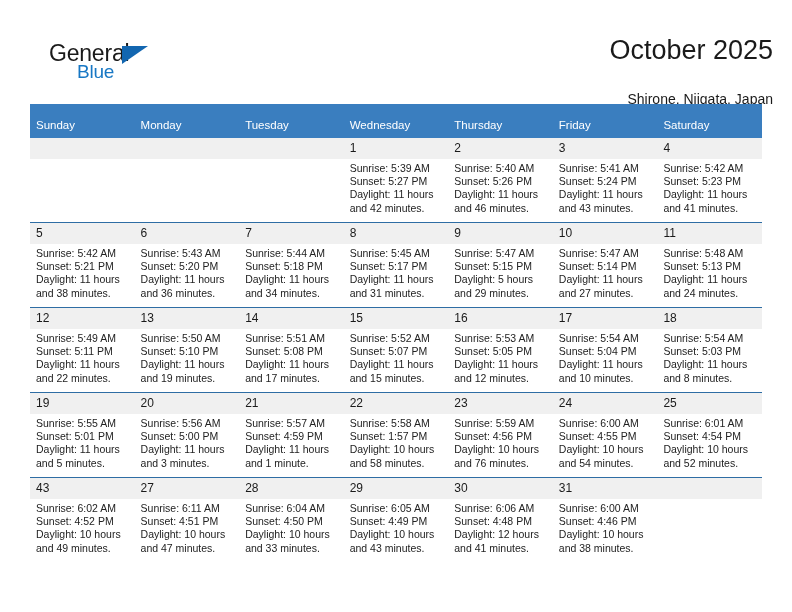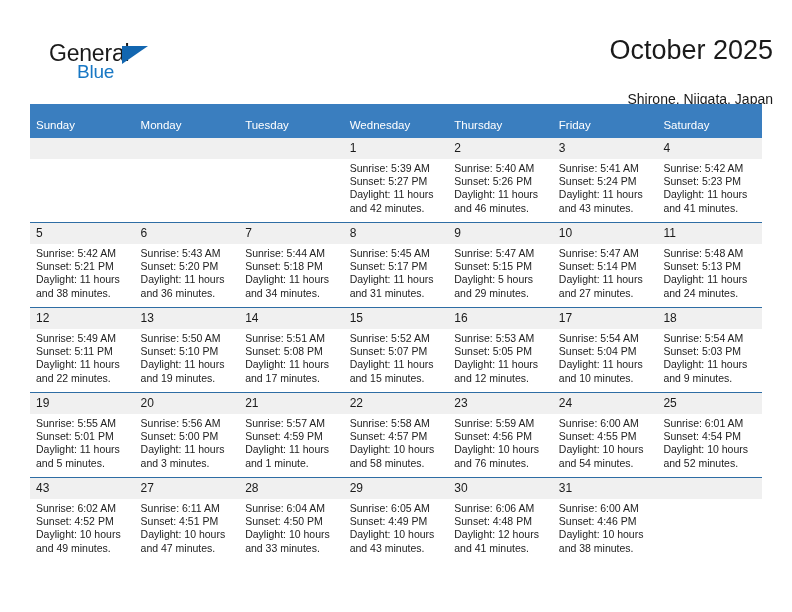--- a/index.html
+++ b/index.html
@@ -319,21 +319,21 @@
               <div>Sunrise: 5:54 AM</div>
               <div>Sunset: 5:04 PM</div>
               <div class="wrap">Daylight: 11 hours and 10 minutes.</div>
             </div>
           </td>
           <td>
             <span class="daynum">18</span>
             <div class="details">
               <div>Sunrise: 5:54 AM</div>
               <div>Sunset: 5:03 PM</div>
-              <div class="wrap">Daylight: 11 hours and 9 minutes.</div>
+              <div class="wrap">Daylight: 11 hours and 8 minutes.</div>
             </div>
           </td>
         </tr>
         <tr class="week">
           <td>
             <span class="daynum">19</span>
             <div class="details">
               <div>Sunrise: 5:55 AM</div>
               <div>Sunset: 5:01 PM</div>
               <div class="wrap">Daylight: 11 hours and 5 minutes.</div>
@@ -352,21 +352,21 @@
             <div class="details">
               <div>Sunrise: 5:57 AM</div>
               <div>Sunset: 4:59 PM</div>
               <div class="wrap">Daylight: 11 hours and 1 minute.</div>
             </div>
           </td>
           <td>
             <span class="daynum">22</span>
             <div class="details">
               <div>Sunrise: 5:58 AM</div>
-              <div>Sunset: 4:57 PM</div>
+              <div>Sunset: 1:57 PM</div>
               <div class="wrap">Daylight: 10 hours and 58 minutes.</div>
             </div>
           </td>
           <td>
             <span class="daynum">23</span>
             <div class="details">
               <div>Sunrise: 5:59 AM</div>
               <div>Sunset: 4:56 PM</div>
               <div class="wrap">Daylight: 10 hours and 76 minutes.</div>
             </div>

